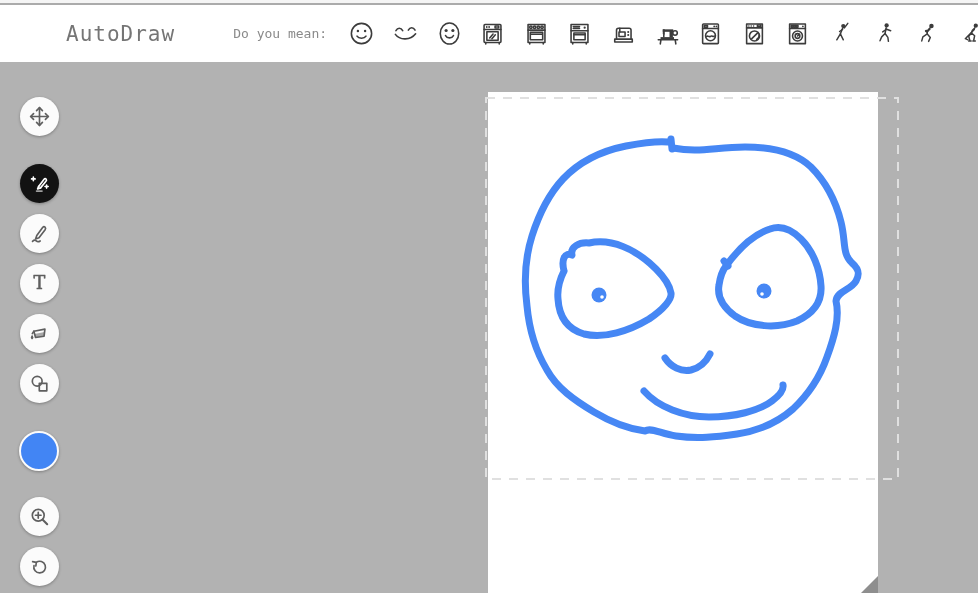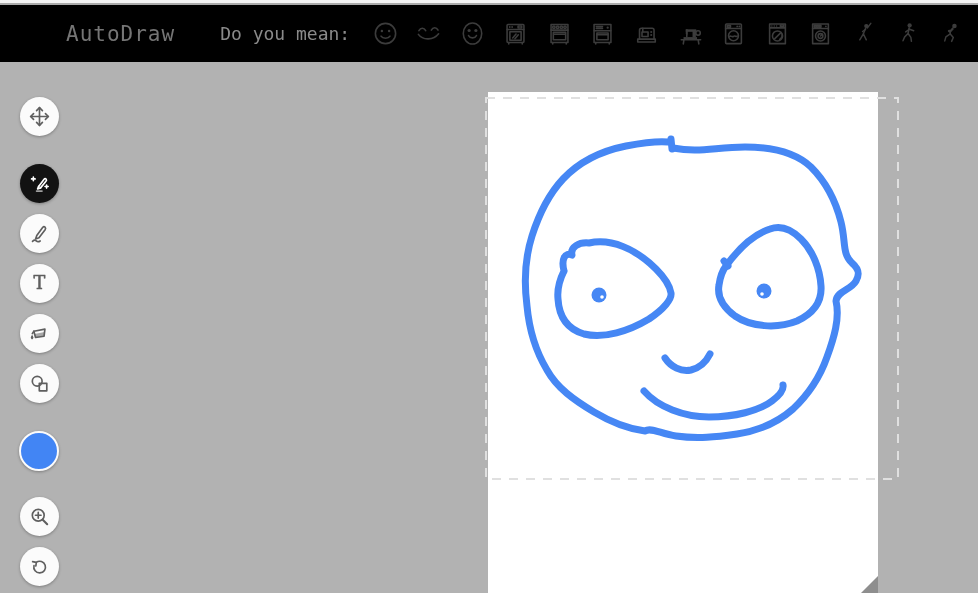--- a/index.html
+++ b/index.html
@@ -5,31 +5,31 @@
   html,body{margin:0;padding:0;}
   body{
     width:978px;height:593px;overflow:hidden;position:relative;
     background:#b2b2b2;font-family:"DejaVu Sans Mono","Liberation Mono",monospace;
     -webkit-font-smoothing:antialiased;
   }
   
   .top-strip{height:3px;background:#f5f5f5;}
   .top-line{height:2px;background:#ababab;}
   .topbar{
-    height:57px;background:#000000;display:flex;align-items:center;
+    height:57px;background:#ffffff;display:flex;align-items:center;
     position:relative;z-index:5;
   }
   .hamburger{margin-left:25px;width:23px;cursor:pointer;}
   .hamburger .bar{height:2.5px;background:#757575;margin:4.5px 0;border-radius:1px;}
   .app-title{
     margin-left:41px;font-size:21px;color:#757575;letter-spacing:1px;
     white-space:nowrap;
   }
   .prompt{
-    margin-left:45px;font-size:18px;color:#8a8a8a;white-space:nowrap;
+    margin-left:58px;font-size:13px;color:#8a8a8a;white-space:nowrap;
   }
   .suggestions{display:flex;align-items:center;margin-left:13px;}
   .sugg{
     width:27px;height:27px;margin:0 8.3px;display:flex;align-items:center;
     justify-content:center;cursor:pointer;flex:0 0 auto;
   }
   .sugg svg{width:27px;height:27px;stroke:#3c3c3c;fill:none;
     stroke-width:1.4;stroke-linecap:round;stroke-linejoin:round;}
   .sugg svg .f{fill:#3c3c3c;stroke:none;}
   

